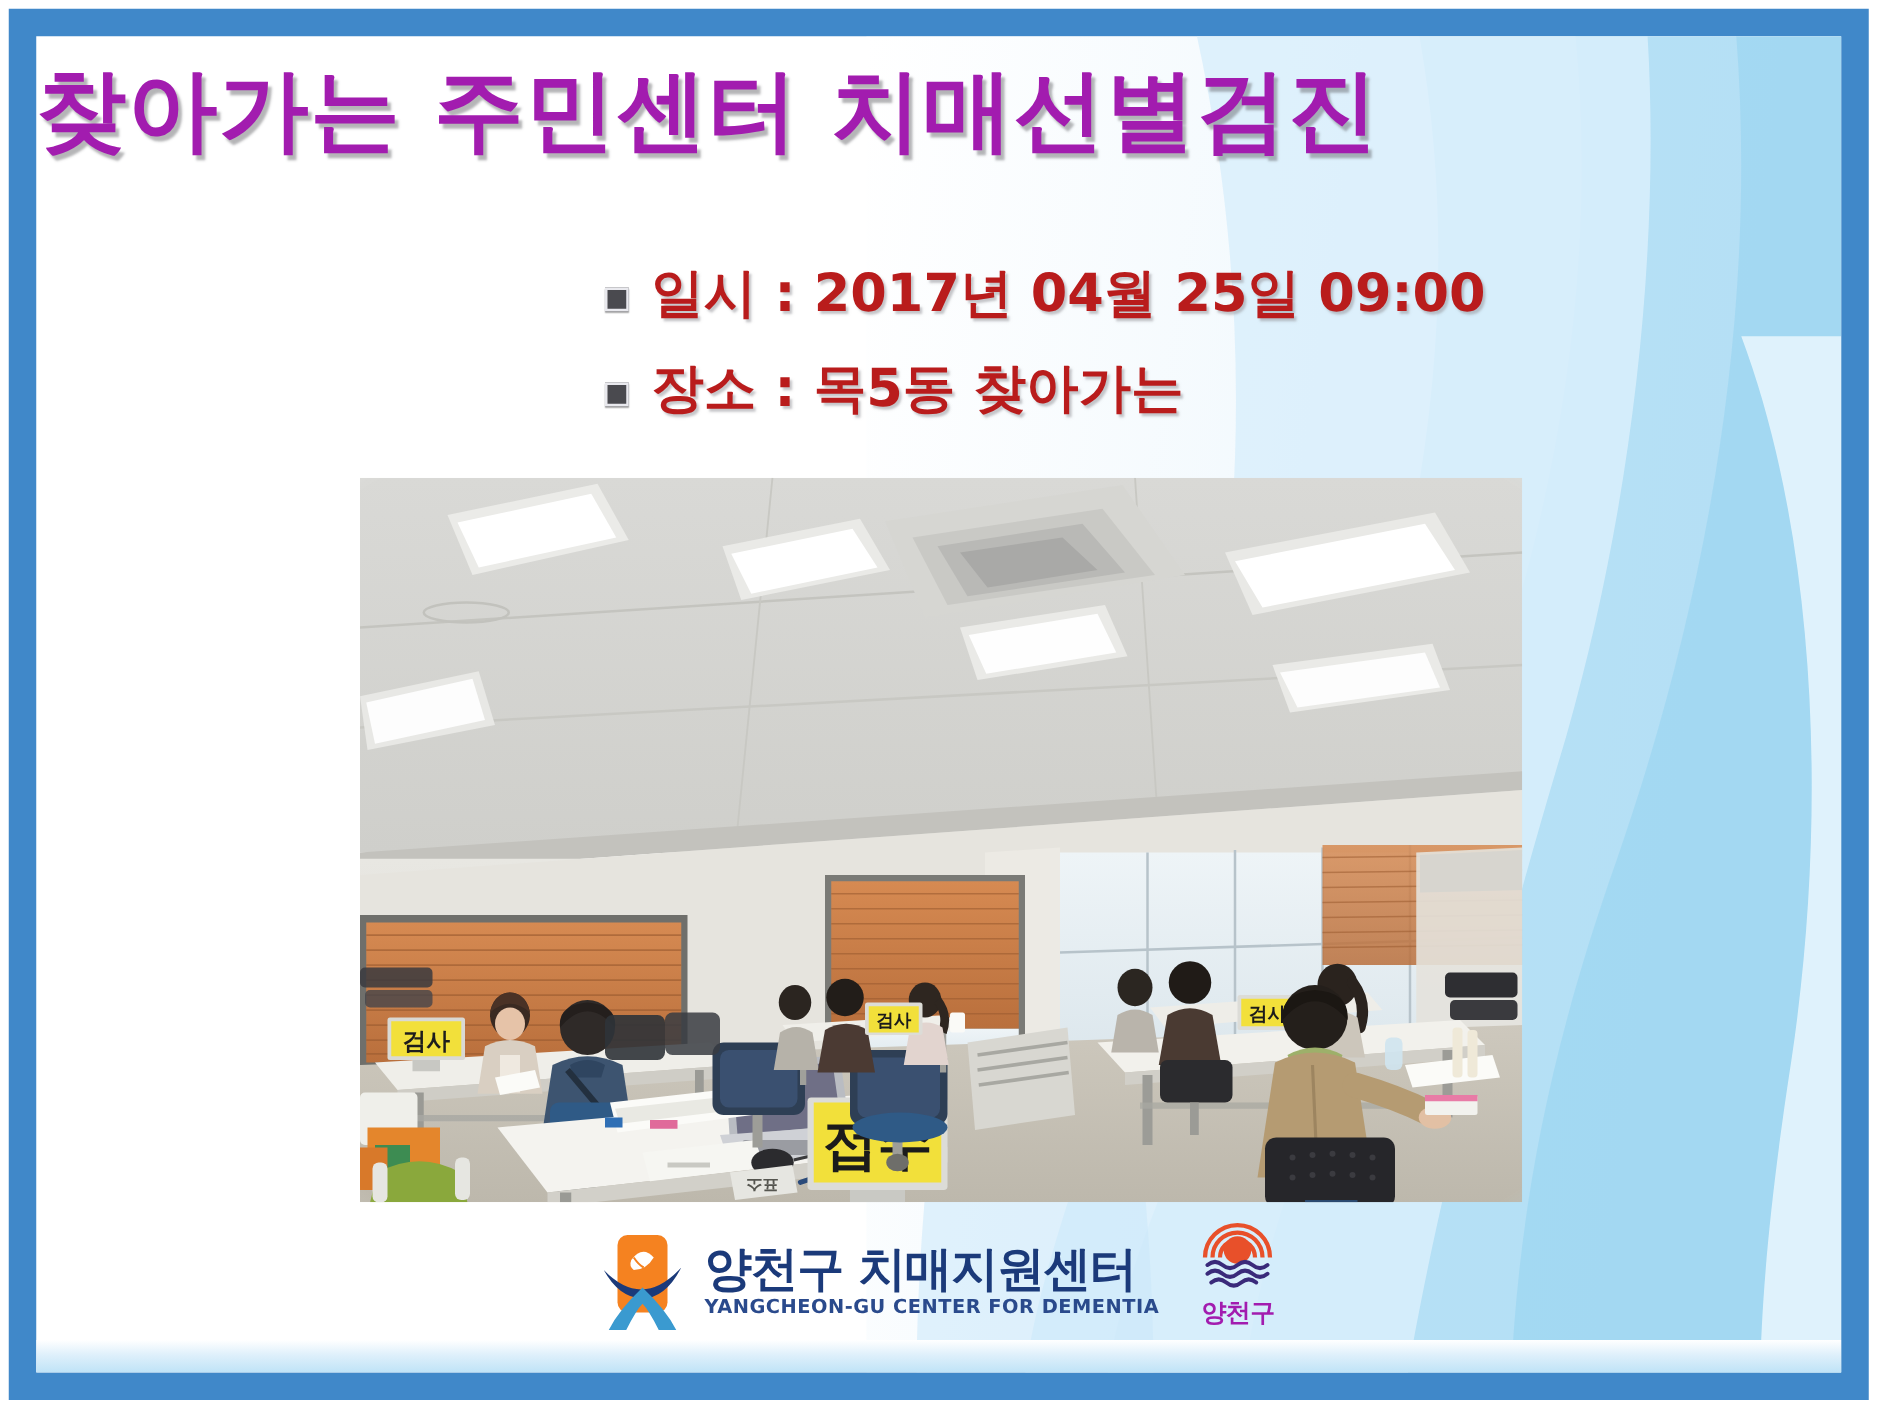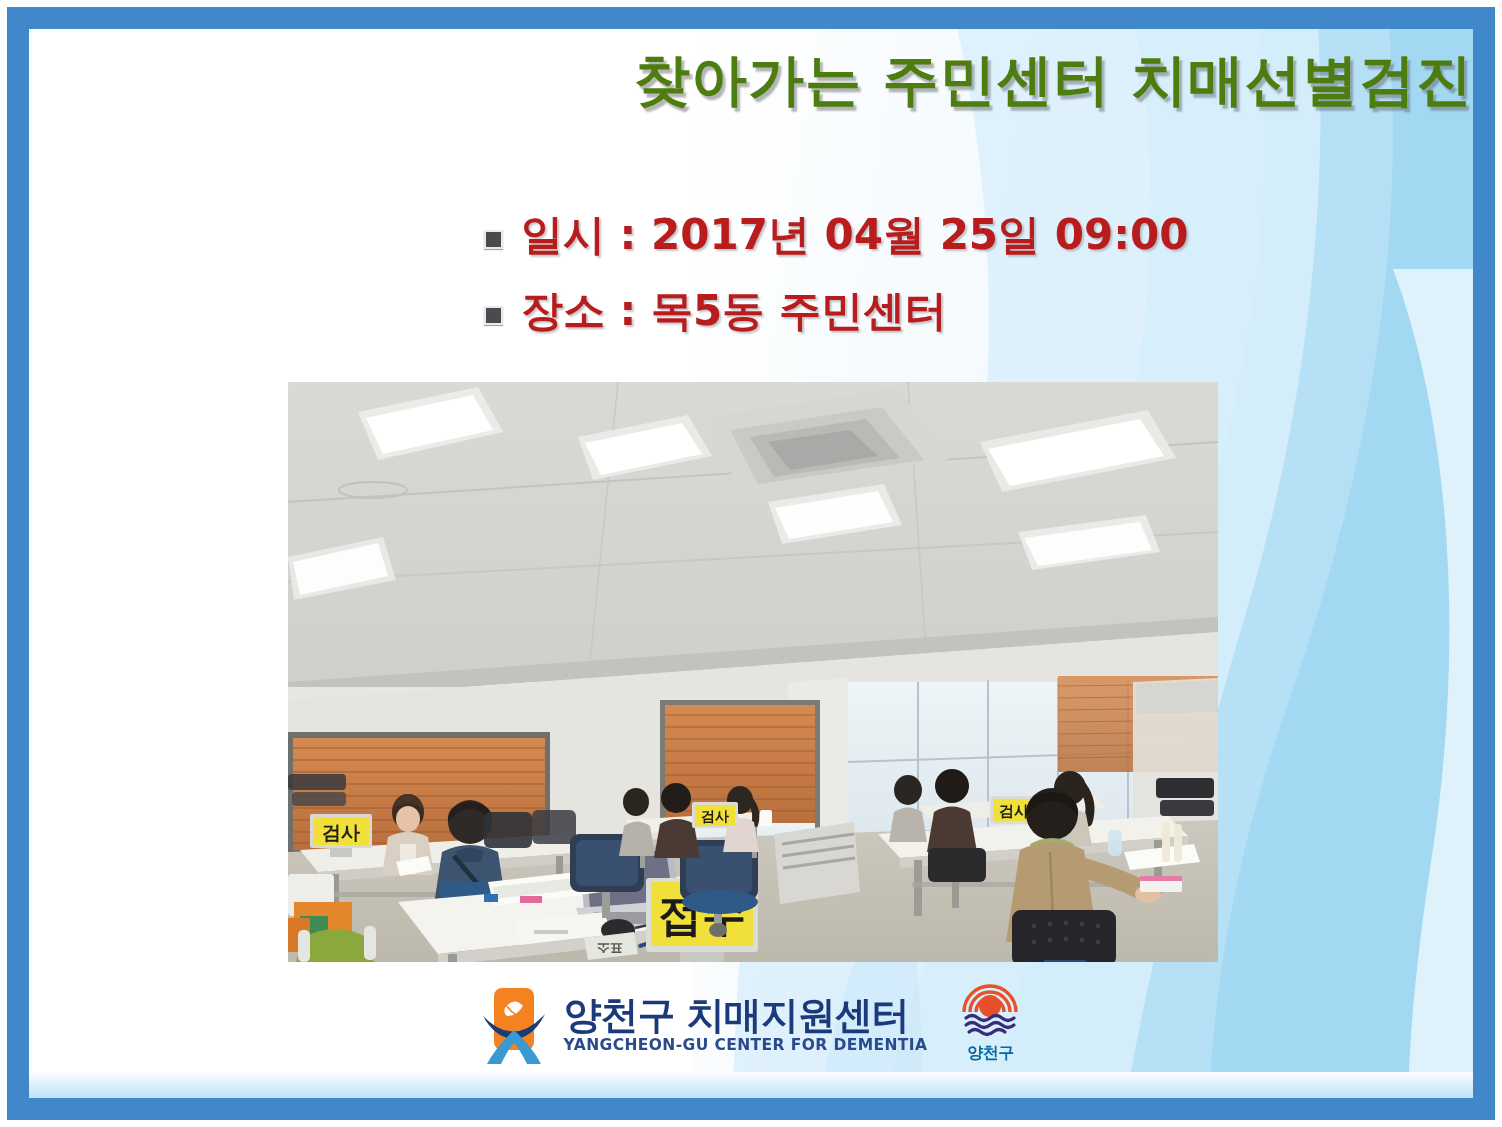--- a/index.html
+++ b/index.html
@@ -28,24 +28,24 @@
   
   .bg-art{position:absolute;inset:0;overflow:hidden;}
   .bg-art svg{position:absolute;right:0;top:0;height:100%;width:780px;}
   .bg-bottomband{
     position:absolute;left:0;right:0;bottom:0;height:26px;
     background:linear-gradient(to bottom,#ffffff 0%,#dff0fb 45%,#bfe3f7 100%);
   }
   
   .title{
     position:absolute;left:0;right:0;top:22px;
-    text-align:right;
-    font-size:56px;line-height:1.05;
+    text-align:left;
+    font-size:72px;line-height:1.05;
     font-weight:bold;
-    color:#4d7c0f;
+    color:#a21caf;
     letter-spacing:1px;
     white-space:nowrap;
     text-shadow:3px 4px 2px rgba(90,90,95,.45);
   }
   
   .bullets{
     position:absolute;left:455px;top:178px;
   }
   .bullet-row{
     display:flex;align-items:center;margin-bottom:20px;
@@ -86,21 +86,21 @@
   }
   .logo-en{
     font-size:15.5px;font-weight:bold;color:#2a4a8c;letter-spacing:.4px;
     white-space:nowrap;margin-top:0;
   }
   .emblem-block{
     display:flex;flex-direction:column;align-items:center;margin-left:14px;
   }
   .emblem-mark{width:62px;height:64px;}
   .emblem-label{
-    font-size:16px;font-weight:bold;color:#0369a1;margin-top:3px;
+    font-size:20px;font-weight:bold;color:#a21caf;margin-top:3px;
     letter-spacing:-.5px;
   }
 </style>
 </head>
 <body>
 
 <div id="slide">
 
   <div class="white-edge"></div>
   <div class="blue-frame"></div>
@@ -132,21 +132,21 @@
 
     <div class="title">찾아가는 주민센터 치매선별검진</div>
 
     <div class="bullets">
       <div class="bullet-row">
         <span class="bullet-mark"></span>
         <span class="bullet-text">일시 : 2017년  04월  25일  09:00</span>
       </div>
       <div class="bullet-row">
         <span class="bullet-mark"></span>
-        <span class="bullet-text">장소 : 목5동 주민센터</span>
+        <span class="bullet-text">장소 : 목5동 찾아가는</span>
       </div>
     </div>
 
     <div class="photo-wrap">
       <div class="photo">
         <svg viewBox="0 0 930 580" preserveAspectRatio="none" aria-hidden="true">
           <defs>
             <linearGradient id="ceil" x1="0" y1="0" x2="0" y2="1">
               <stop offset="0" stop-color="#d9d9d6"></stop>
               <stop offset="1" stop-color="#cfcfcb"></stop>

